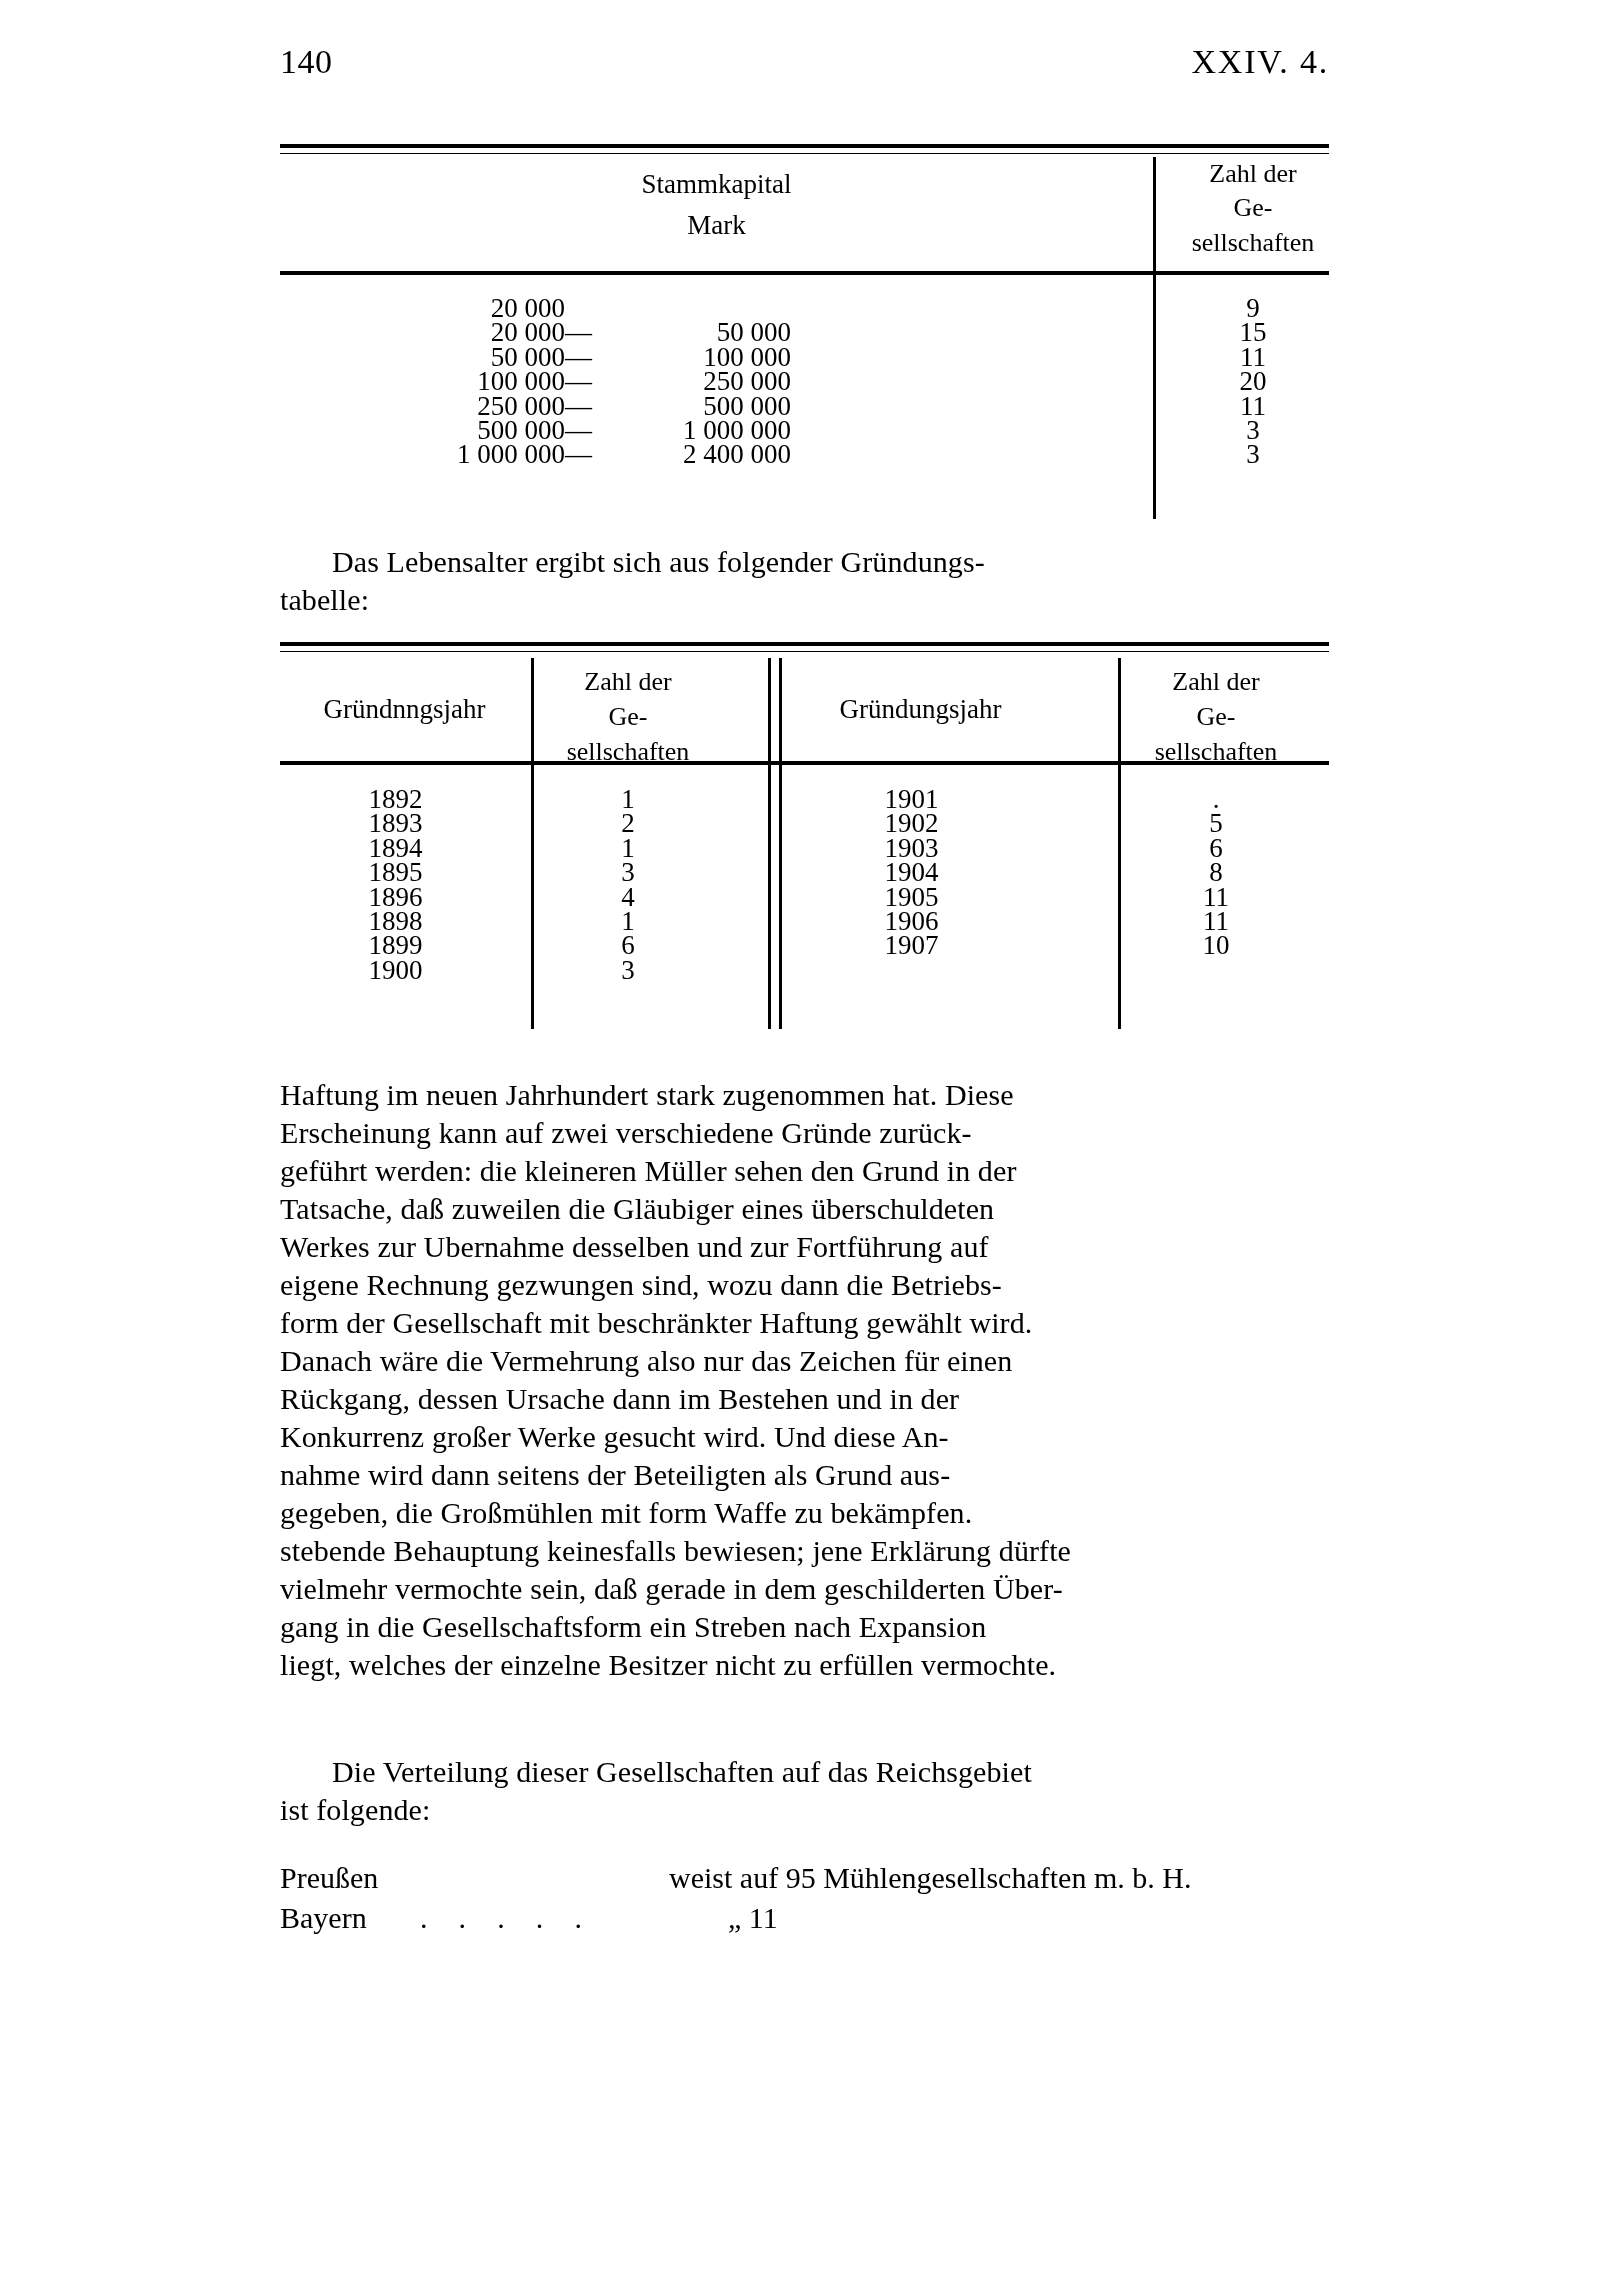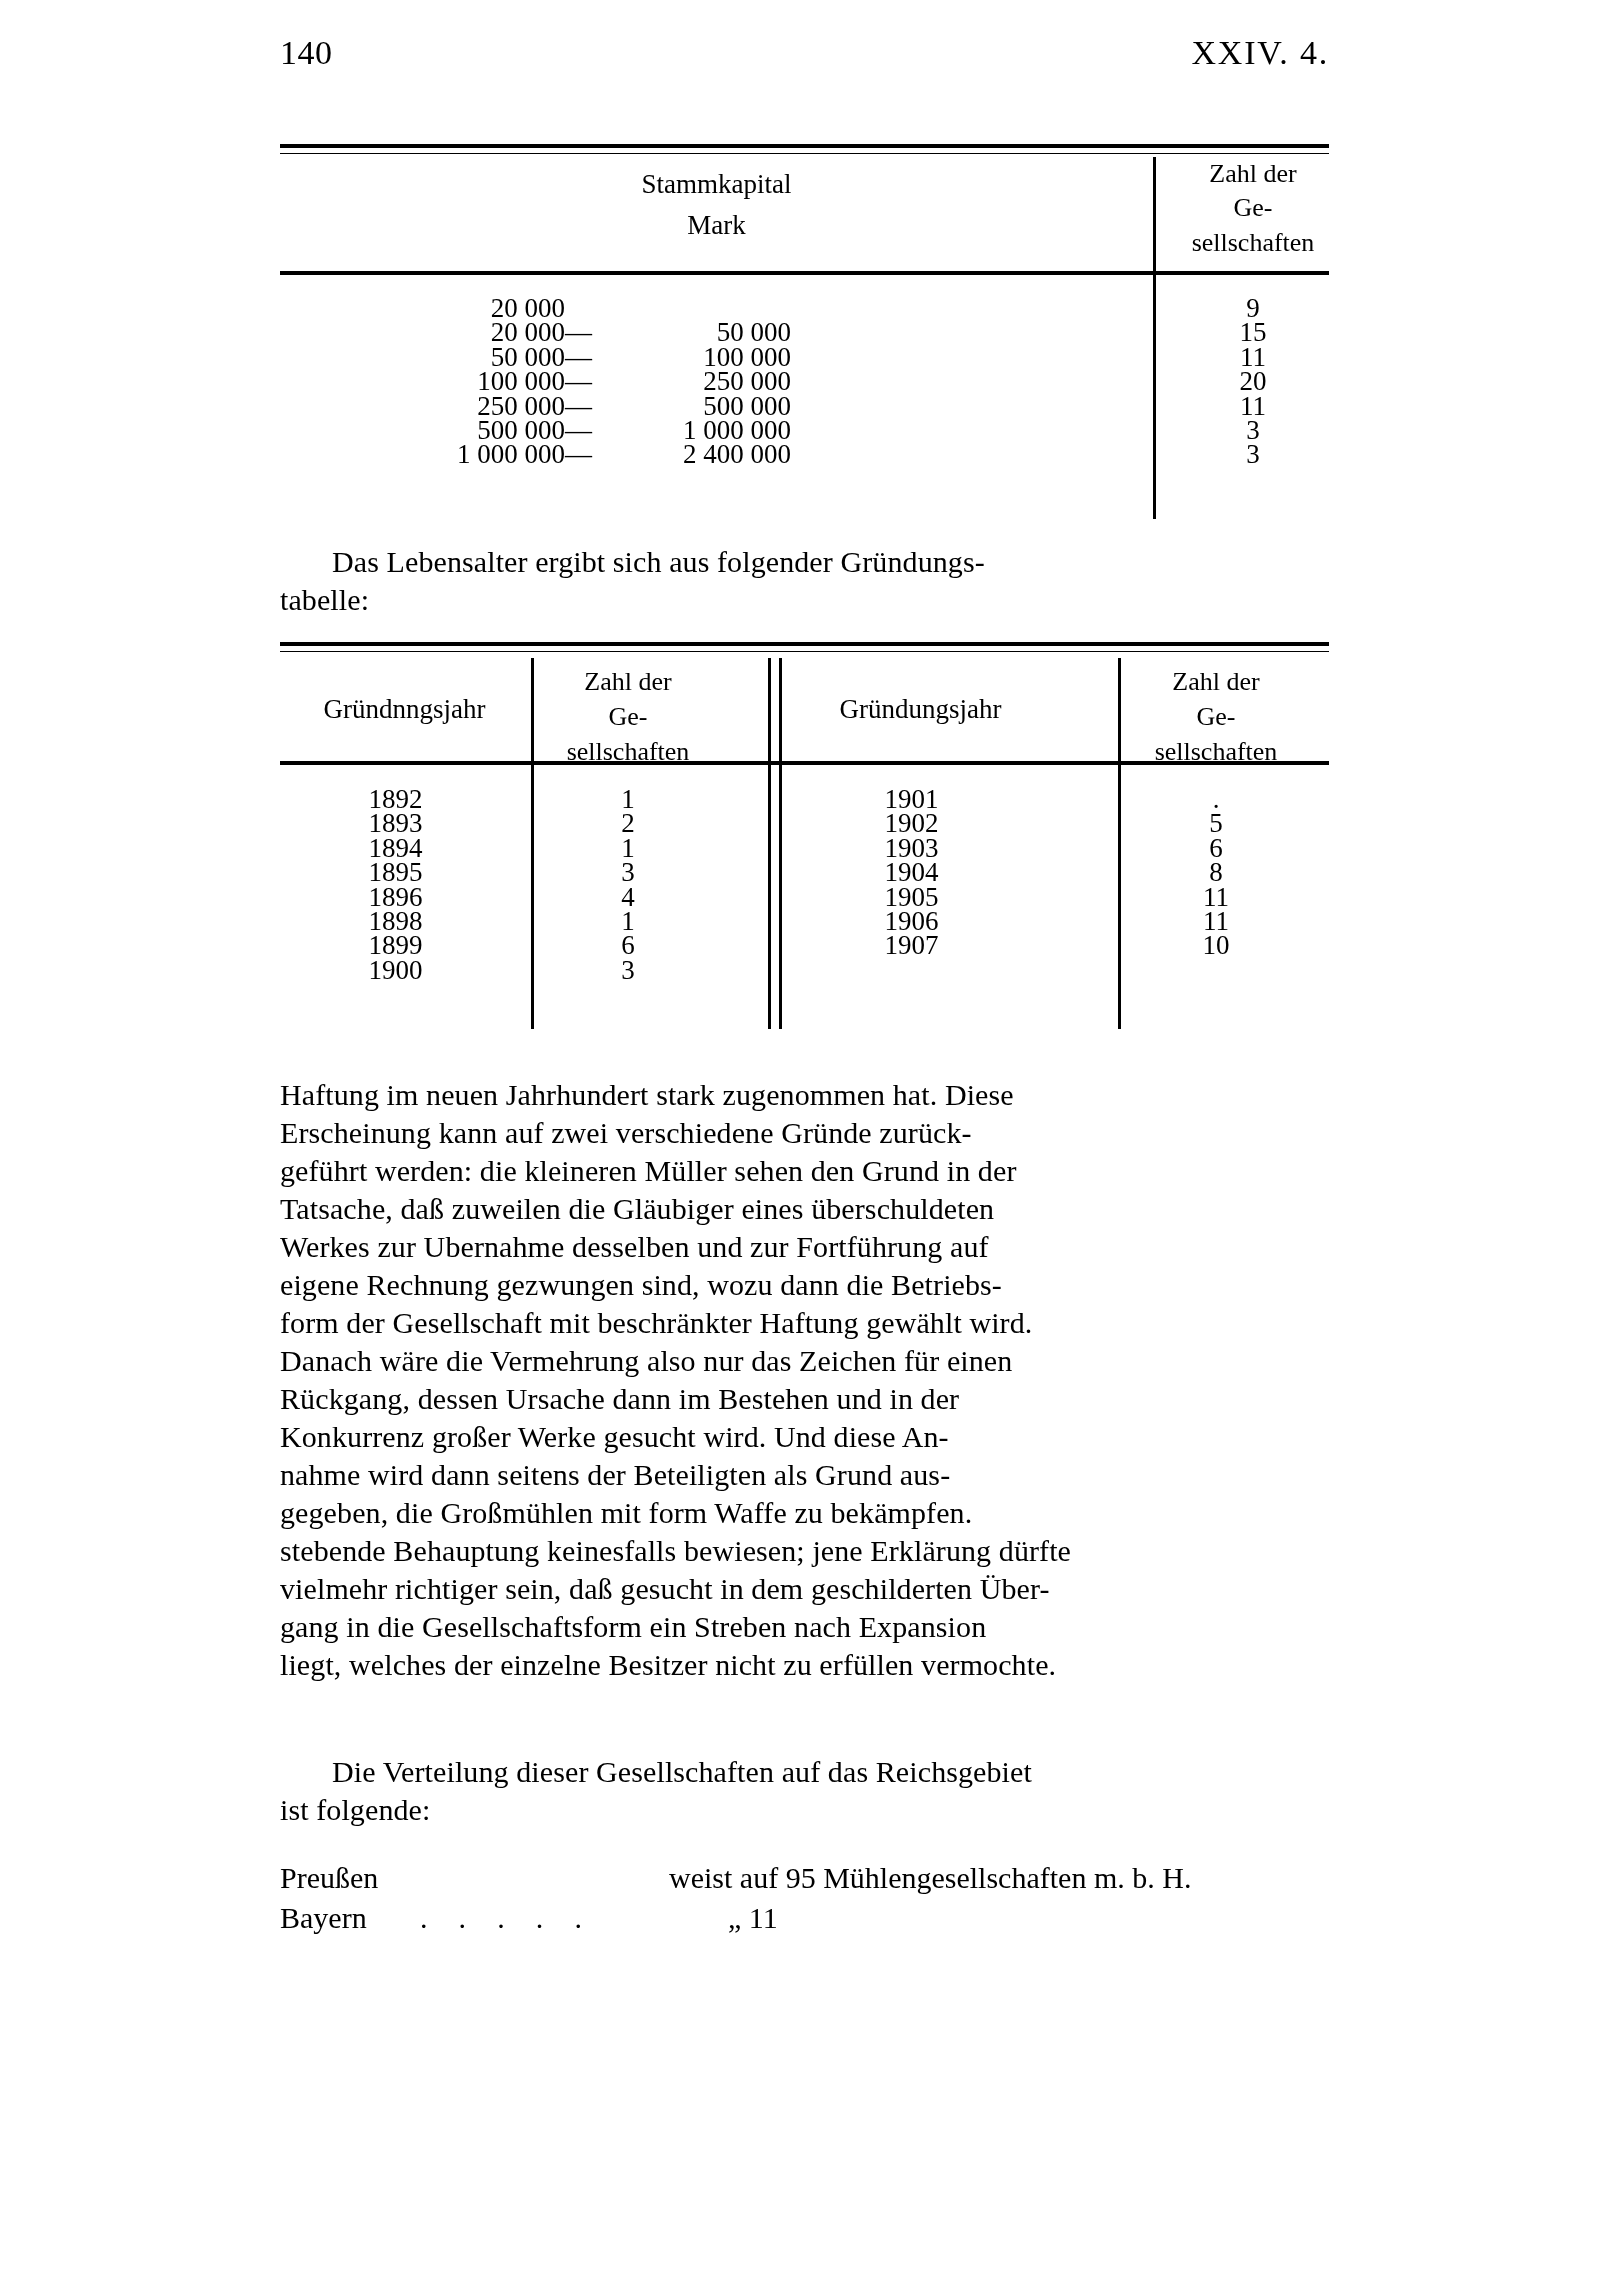--- a/index.html
+++ b/index.html
@@ -25,21 +25,21 @@
 
   
   .running-head {
     position: absolute;
     left: 280px;
     top: 34px;
     width: 1049px;
     height: 47px;
     display: flex;
     justify-content: space-between;
-    align-items: flex-start;
+    align-items: flex-end;
   }
   .folio {
     font-size: 34px;
     letter-spacing: 0.5px;
   }
   .head-right {
     font-size: 34px;
     letter-spacing: 1.8px;
   }
 
@@ -444,21 +444,21 @@
     <div>Tatsache, daß zuweilen die Gläubiger eines überschuldeten</div>
     <div>Werkes zur Ubernahme desselben und zur Fortführung auf</div>
     <div>eigene Rechnung gezwungen sind, wozu dann die Betriebs-</div>
     <div>form der Gesellschaft mit beschränkter Haftung gewählt wird.</div>
     <div>Danach wäre die Vermehrung also nur das Zeichen für einen</div>
     <div>Rückgang, dessen Ursache dann im Bestehen und in der</div>
     <div>Konkurrenz großer Werke gesucht wird. Und diese An-</div>
     <div>nahme wird dann seitens der Beteiligten als Grund aus-</div>
     <div>gegeben, die Großmühlen mit form Waffe zu bekämpfen.</div>
     <div>stebende Behauptung keinesfalls bewiesen; jene Erklärung dürfte</div>
-    <div>vielmehr richtiger sein, daß gesucht in dem geschilderten Über-</div>
+    <div>vielmehr vermochte sein, daß gerade in dem geschilderten Über-</div>
     <div>gang in die Gesellschaftsform ein Streben nach Expansion</div>
     <div>liegt, welches der einzelne Besitzer nicht zu erfüllen vermochte.</div>
   </div>
 
   <div class="para" id="para-verteilung">
     <span class="ind">Die Verteilung dieser Gesellschaften auf das Reichsgebiet</span>
     <div>ist folgende:</div>
   </div>
 
   <div id="dist-list">

